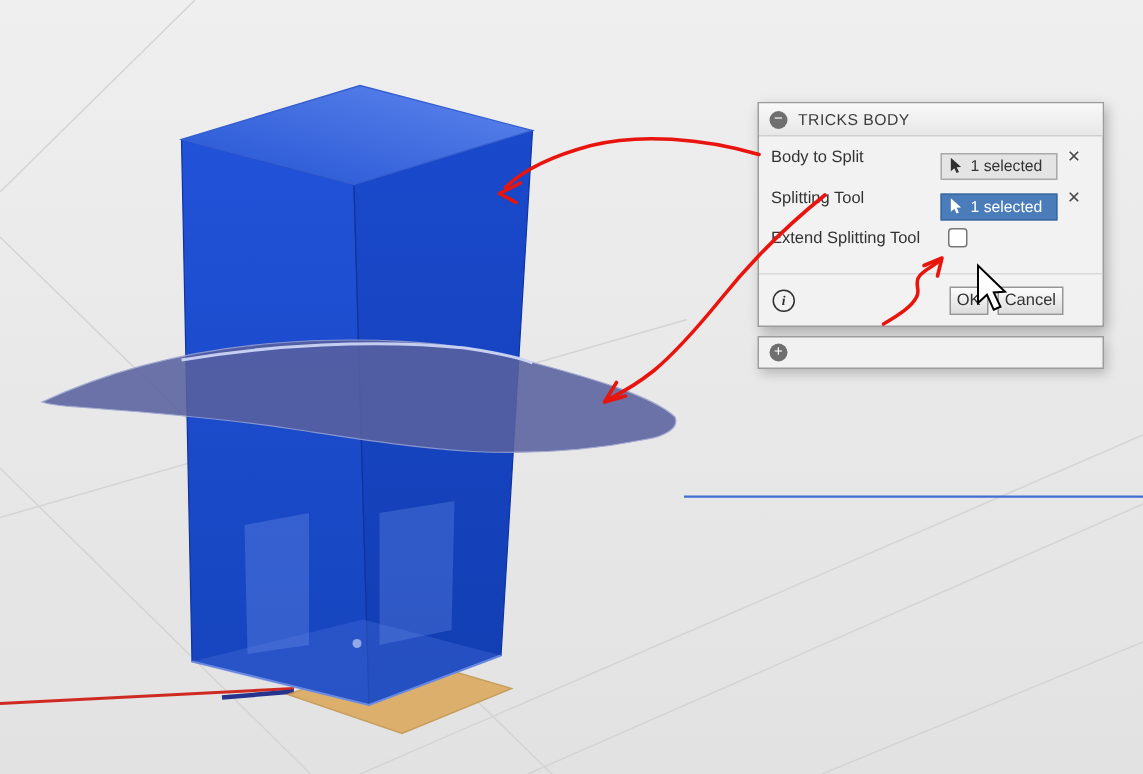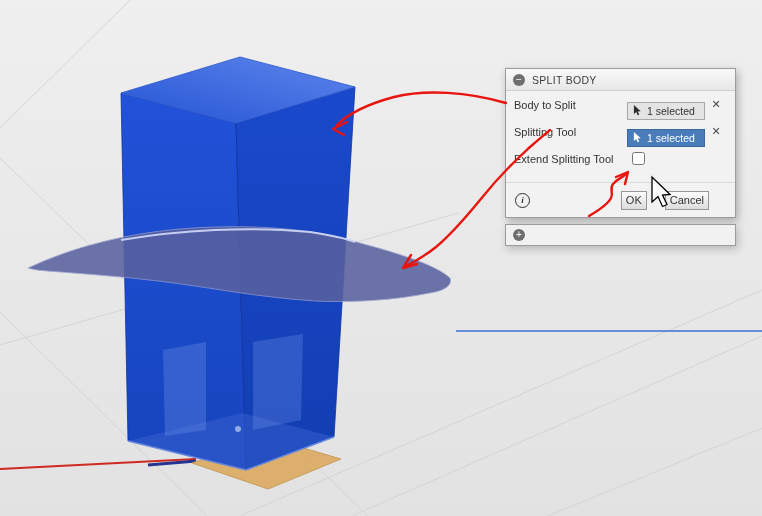--- a/index.html
+++ b/index.html
@@ -43,21 +43,21 @@
   .info-icon {
     width:13px; height:13px; border:1.5px solid #2e2e2e; border-radius:50%;
     color:#2e2e2e; font:italic bold 9px "Liberation Serif", serif;
     line-height:13px; text-align:center; cursor:pointer;
   }
   .btn {
     height:19px; background:linear-gradient(#fdfdfd,#dcdcdc); border:1px solid #979797;
     font-family:inherit; font-size:11px; color:#333; padding:0 4px; cursor:pointer;
   }
   .btn.ok { margin-left:auto; }
-  .btn.cancel { margin-left:18px; }
+  .btn.cancel { margin-left:6px; }
   .tips {
     position:absolute; left:505px; top:224px; width:231px; height:22px; z-index:10;
     box-sizing:border-box; background:#f1f1f1; border:1px solid #9c9c9c;
     box-shadow:2px 3px 8px rgba(0,0,0,.22);
     display:flex; align-items:center; gap:7px; padding:0 7px; cursor:pointer;
   }
 </style>
 </head>
 <body>
 
@@ -112,21 +112,21 @@
       <path d="M 28,268 C 75,246 125,234 180,229 C 240,224 300,227 345,239 C 395,252 435,264 450,278
            C 453,285 444,291 430,293 C 395,300 355,303 315,301 C 270,298 235,292 195,286
            C 150,279 100,275 60,272 C 45,271 33,270 28,268 Z" fill="#59619f" opacity="0.87" stroke="#9aa2cf" stroke-width="0.8"></path>
       <path d="M 121,240 C 180,230 250,226 310,232 C 330,235 345,238 355,242" fill="none" stroke="#ccd4f4" stroke-width="2" opacity="0.95"></path>
     </g>
   </svg>
 
   <div class="dialog">
     <div class="dlg-header">
       <span class="round-icon">−</span>
-      <span class="dlg-title">SPLIT BODY</span>
+      <span class="dlg-title">TRICKS BODY</span>
     </div>
 
     <div class="dlg-row">
       <span class="label">Body to Split</span>
       <button class="sel-btn">
         <svg class="ptr" width="9" height="11" viewBox="0 0 10 12">
           <path d="M1,0 L1,10 L3.6,7.8 L5.2,11.4 L7,10.6 L5.3,7.1 L8.6,6.9 Z" fill="#2f2f2f"></path>
         </svg>
         <span>1 selected</span>
       </button>

